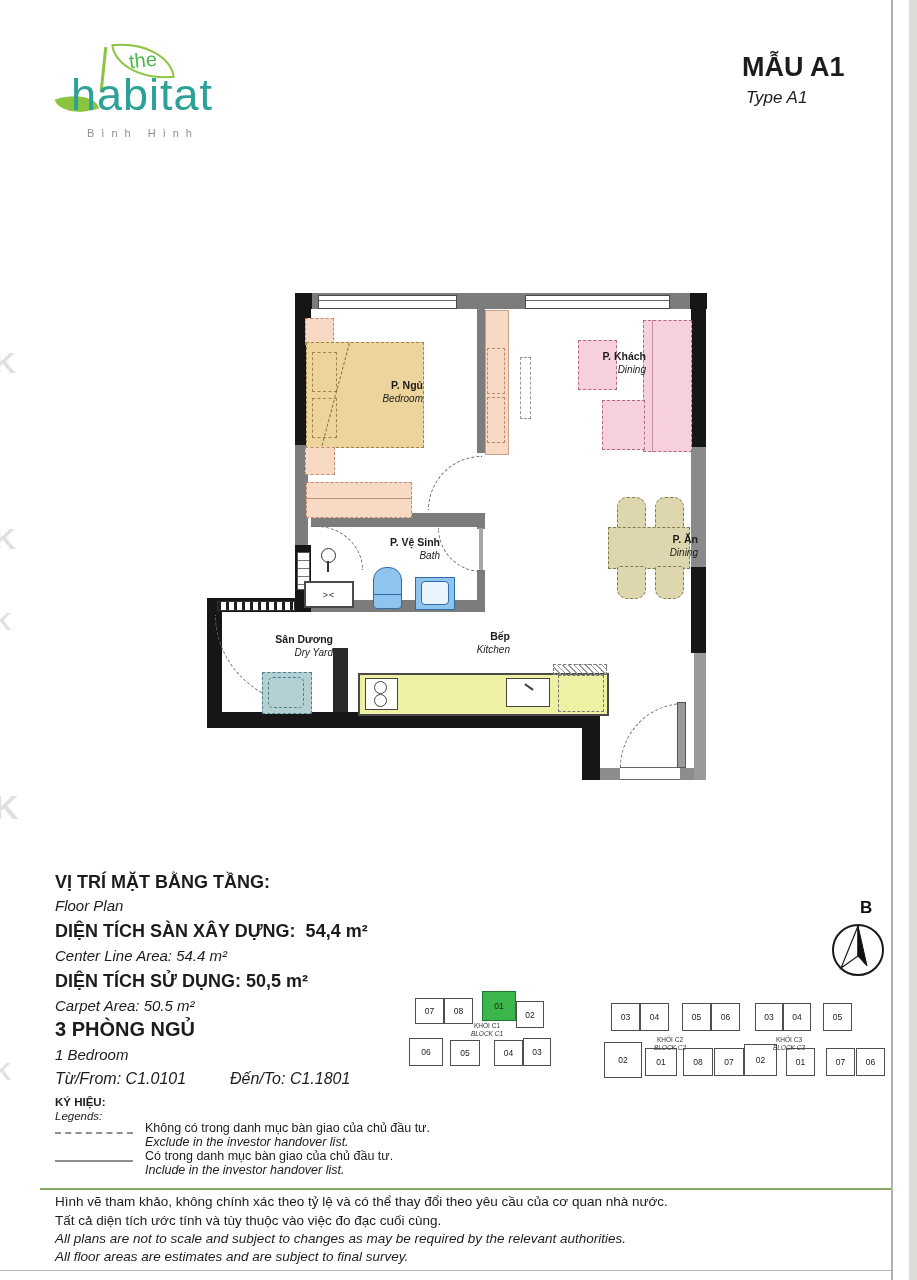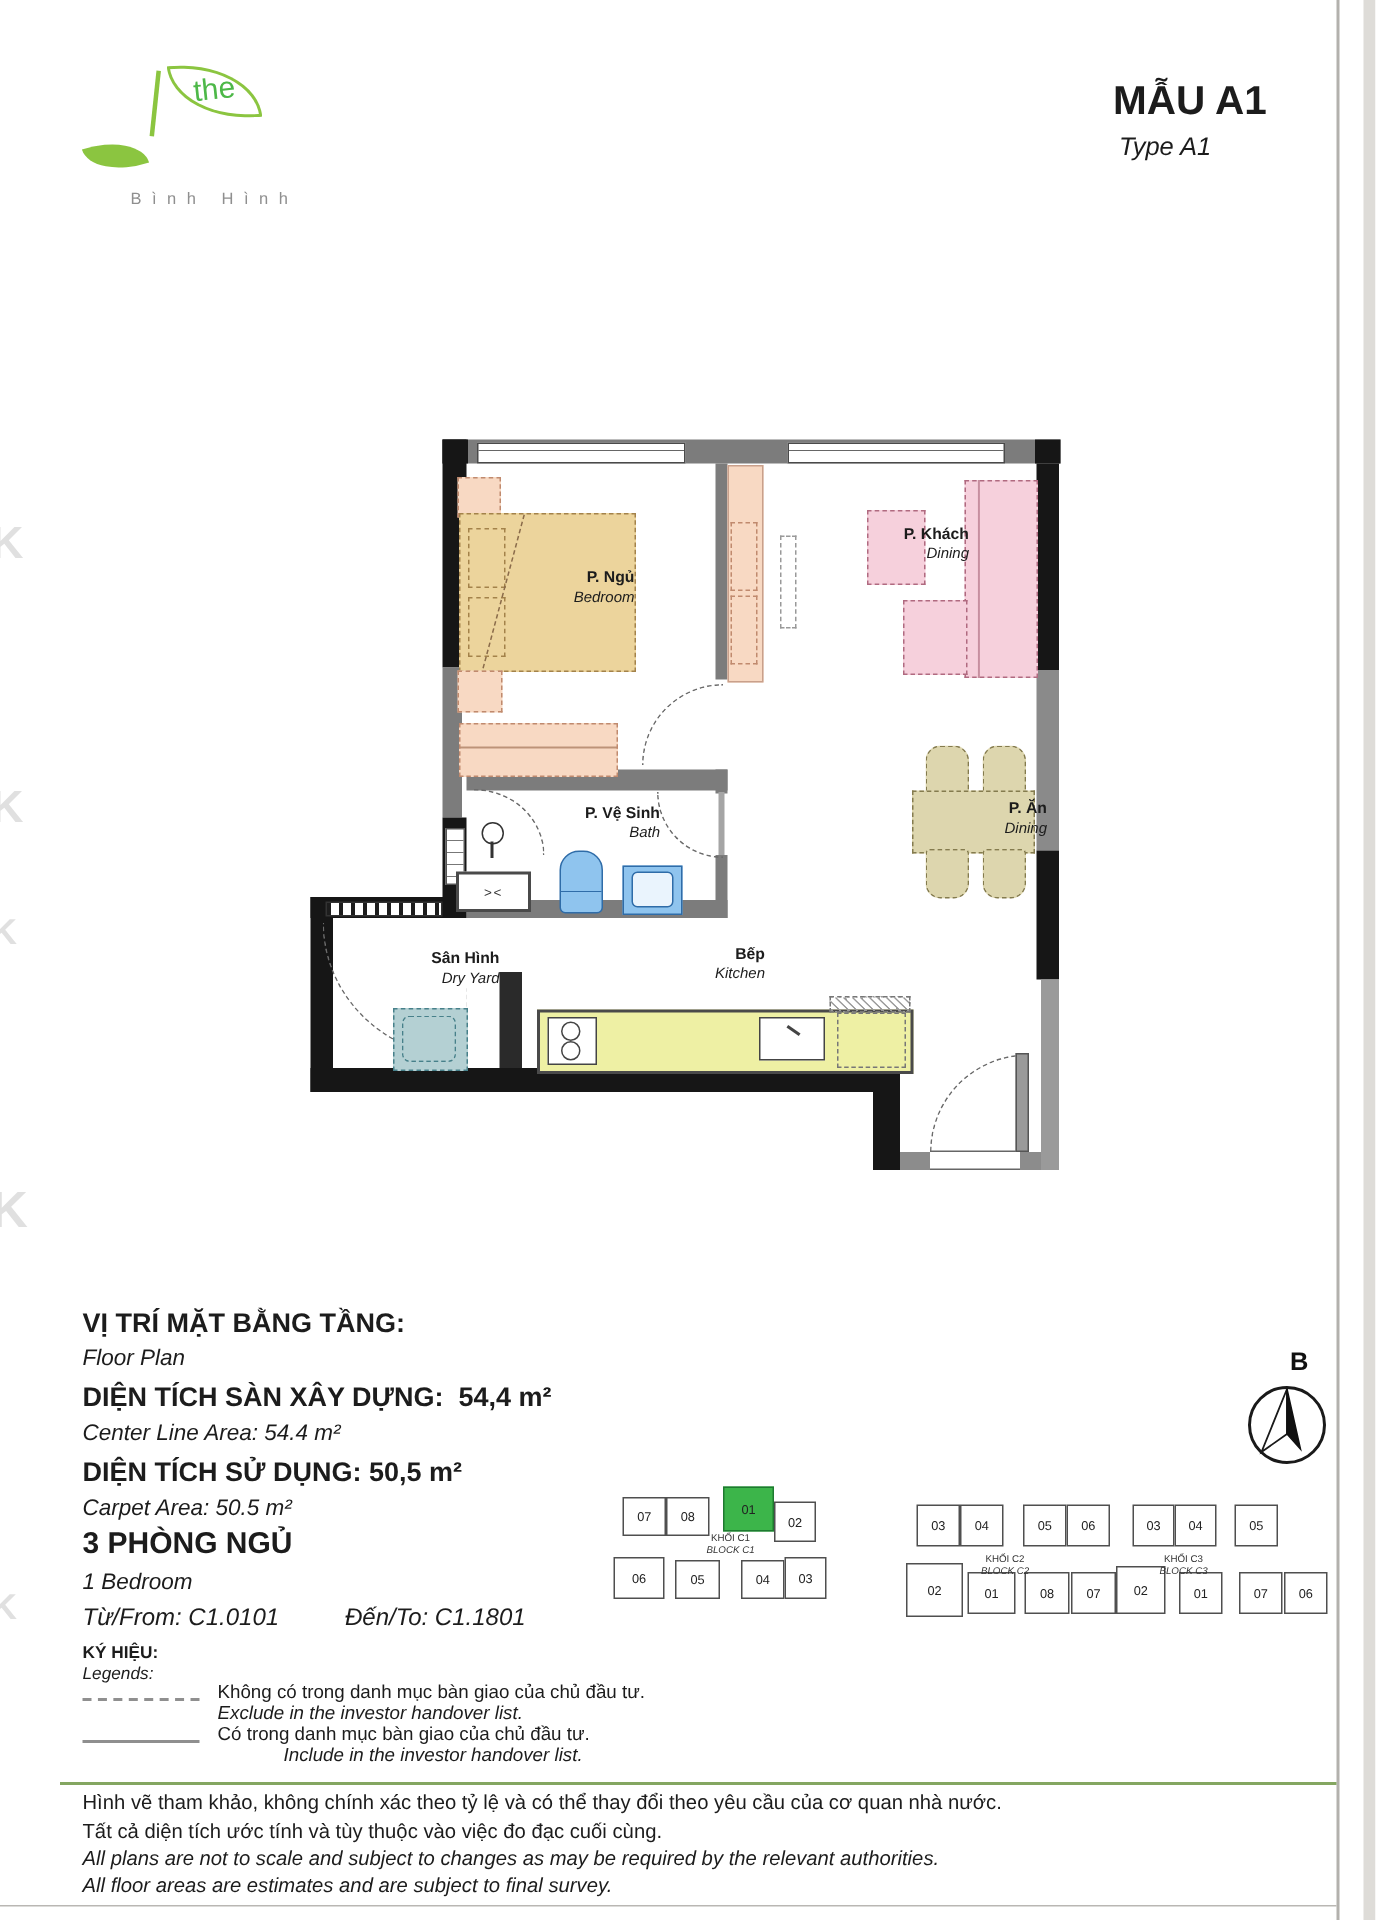--- a/index.html
+++ b/index.html
@@ -58,20 +58,21 @@
 <div class="wm" style="top:608px;font-size:24px;">K</div>
 <div class="wm" style="top:788px;font-size:34px;">K</div>
 <div class="wm" style="top:1058px;font-size:24px;">K</div>
 
 <div class="abs" style="left:55px;top:35px;width:220px;height:100px;">
   <div class="abs leaf" style="left:2px;top:58px;width:40px;height:22px;background:#8bc540;transform:rotate(-18deg);"></div>
   <div class="abs" style="left:47px;top:12px;width:3px;height:44px;background:#8bc540;transform:rotate(6deg);"></div>
   <div class="abs leaf" style="left:58px;top:6px;width:56px;height:36px;border:2.5px solid #8bc540;transform:rotate(-6deg);text-align:center;">
     <span style="font-size:20px;color:#4db848;line-height:34px;">the</span>
   </div>
+  <div class="abs" style="left:16px;top:34px;font-size:45px;color:#2ba198;letter-spacing:1px;">habitat</div>
   <div class="abs" style="left:32px;top:92px;font-size:11px;letter-spacing:7px;color:#8f8f8f;">Bình Hình</div>
 </div>
 <div class="abs" style="left:742px;top:52px;font-size:27px;font-weight:bold;">MẪU A1</div>
 <div class="abs" style="left:746px;top:88px;font-size:17px;font-style:italic;">Type A1</div>
 
 <div class="abs" style="left:200px;top:285px;width:512px;height:500px;">
 
   <div class="wg" style="left:95px;top:8px;width:412px;height:16px;"></div>
   <div class="w" style="left:95px;top:8px;width:17px;height:16px;"></div>
   <div class="w" style="left:490px;top:8px;width:17px;height:16px;"></div>
@@ -166,21 +167,21 @@
   </div>
   <div class="rlabel" style="left:398px;top:248px;">
     <span class="vi">P. Ăn</span>
       <span class="en">Dining</span>
   </div>
   <div class="rlabel" style="left:140px;top:251px;">
     <span class="vi">P. Vệ Sinh</span>
       <span class="en">Bath</span>
   </div>
   <div class="rlabel" style="left:33px;top:348px;">
-    <span class="vi">Sân Hình</span>
+    <span class="vi">Sân Dương</span>
       <span class="en">Dry Yard</span>
   </div>
   <div class="rlabel" style="left:210px;top:345px;">
     <span class="vi">Bếp</span>
       <span class="en">Kitchen</span>
   </div>
 </div>
 
 <div class="ivi" style="top:872px;">VỊ TRÍ MẶT BẰNG TẦNG:</div>
 <div class="ien" style="top:897px;">Floor Plan</div>
@@ -193,21 +194,21 @@
 <div class="ien" style="top:1070px;font-size:16px;">Từ/From: C1.0101</div>
 <div class="ien" style="top:1070px;left:230px;font-size:16px;">Đến/To: C1.1801</div>
 
 <div class="ivi small" style="top:1096px;">KÝ HIỆU:</div>
 <div class="ien small" style="top:1110px;">Legends:</div>
 <div class="legline" style="top:1132px;border-top:2px dashed #8f8f8f;"></div>
 <div class="legtxt" style="top:1121px;">Không có trong danh mục bàn giao của chủ đầu tư.</div>
 <div class="legtxt" style="top:1135px;font-style:italic;">Exclude in the investor handover list.</div>
 <div class="legline" style="top:1160px;border-top:2px solid #8f8f8f;"></div>
 <div class="legtxt" style="top:1149px;">Có trong danh mục bàn giao của chủ đầu tư.</div>
-<div class="legtxt" style="top:1163px;font-style:italic;margin-left:44px;">Include in the investor handover list.</div>
+<div class="legtxt" style="top:1163px;font-style:italic;">Include in the investor handover list.</div>
 
 <div class="abs" style="left:830px;top:893px;width:58px;height:90px;">
   <svg width="58" height="90" viewBox="0 0 58 90">
     <text x="30" y="20" font-size="17" font-weight="bold" fill="#111" font-family="Liberation Sans, sans-serif">B</text>
     <circle cx="28" cy="57" r="25" fill="none" stroke="#1a1a1a" stroke-width="2"></circle>
     <polygon points="28,33 11,75 28,63" fill="#fff" stroke="#1a1a1a" stroke-width="1.2"></polygon>
     <polygon points="28,33 37,73 28,63" fill="#111" stroke="#111" stroke-width="1"></polygon>
   </svg>
 </div>
 

